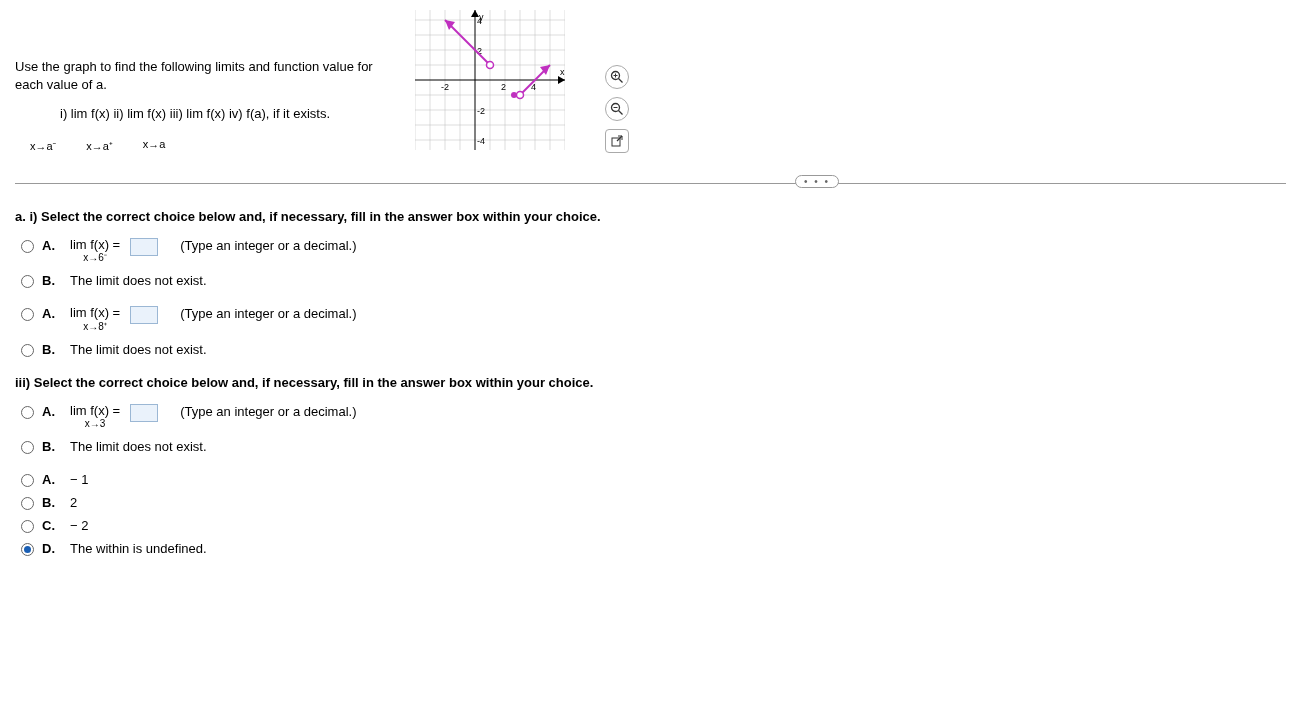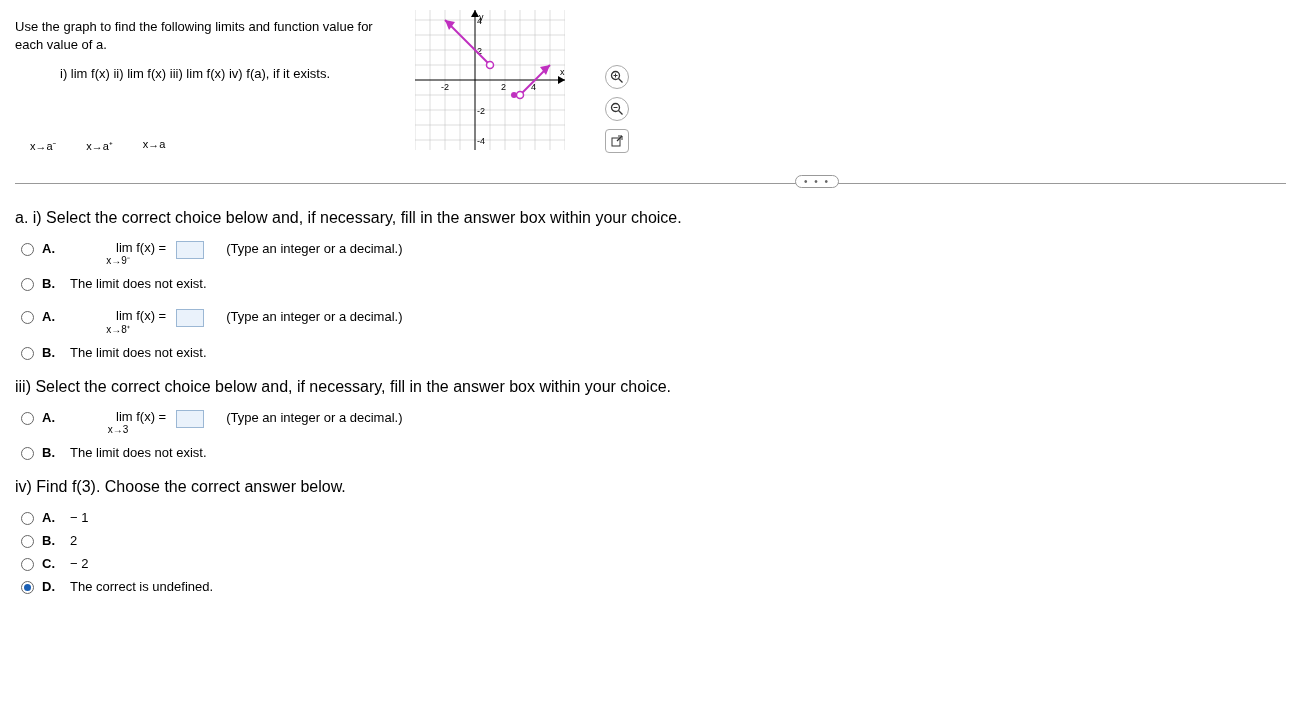--- a/index.html
+++ b/index.html
@@ -1,41 +1,41 @@
 <!DOCTYPE html>
 <html><head>
   <meta charset="utf-8">
   <style>
     * { box-sizing: border-box; margin: 0; padding: 0; }
     body { font-family: Arial, sans-serif; font-size: 13px; color: #000; padding: 10px 15px; }
     .question-area { display: flex; gap: 20px; align-items: flex-end; }
     .text-block { flex: 0 0 380px; }
     .intro { margin-bottom: 12px; line-height: 1.4; }
-    .parts-line { margin-bottom: 25px; padding-left: 45px; }
+    .parts-line { margin-bottom: 17px; padding-left: 45px; }
     .lim-row { display: flex; gap: 30px; margin-left: 15px; font-size: 11px; }
-    .lim-item { display: inline-block; margin-top: 32px; }
+    .lim-item { display: inline-block; }
     .sub-line { margin-top: 18px; }
     .graph-wrap { position: relative; flex: 0 0 160px; }
     .graph { border: 0; }
     .tools { display: flex; flex-direction: column; gap: 8px; margin-left: 10px; }
     .tool-btn { width: 24px; height: 24px; border: 1px solid #aaa; border-radius: 50%; background: #fff; display: flex; align-items: center; justify-content: center; cursor: pointer; font-size: 13px; }
     .tool-btn.square { border-radius: 4px; }
     .divider-wrap { position: relative; margin: 30px 0 25px; }
     .hr-line { border: none; border-top: 1px solid #999; }
     .more-pill { position: absolute; top: -8px; left: 780px; background: #fff; border: 1px solid #999; border-radius: 8px; padding: 0 8px; font-size: 10px; letter-spacing: 2px; color: #666; cursor: pointer; }
     .answers { margin-left: 0; }
-    .q-header { margin-bottom: 14px; font-size: 16px; }
+    .q-header { margin-bottom: 14px; font-size: 13px; font-weight: bold; }
     .choice-group { margin-bottom: 18px; }
     .choice-row { display: flex; align-items: flex-start; gap: 8px; margin-bottom: 10px; margin-left: 6px; }
     .radio { width: 13px; height: 13px; border: 1px solid #666; border-radius: 50%; margin-top: 2px; flex-shrink: 0; cursor: pointer; display:flex; align-items:center; justify-content:center;}
     .radio.selected::after { content:""; width:7px; height:7px; background:#1a5fb4; border-radius:50%; display:block;}
     .choice-label { font-weight: bold; width: 20px; flex-shrink: 0; }
     .choice-content { display: flex; align-items: flex-start; gap: 6px; }
     .lim-expr { display: inline-block; text-align: center; line-height: 1.1; }
-    .lim-top { display:block;margin-left:46px; }
+    .lim-top { display:block; }
     .lim-bot { display:block; font-size: 10px; }
     .answer-box { width: 28px; height: 18px; border: 1px solid #9bb7d4; background: #eaf2fb; display:inline-block; vertical-align: middle; margin: 0 4px; }
     .hint { margin-left: 12px; }
     .simple-choice { margin-left: 6px; margin-bottom: 8px; display:flex; align-items:center; gap:8px;}
     svg text { font-size: 9px; font-family: Arial; }
   </style>
 </head>
 <body>
 
 <div class="question-area">
@@ -127,21 +127,21 @@
 
 <div class="answers">
   <p class="q-header">a. i) Select the correct choice below and, if necessary, fill in the answer box within your choice.</p>
   <div class="choice-group">
     <div class="choice-row">
       <div class="radio"></div>
       <span class="choice-label">A.</span>
       <div class="choice-content">
         <span class="lim-expr">
           <span class="lim-top">lim  f(x) =</span>
-          <span class="lim-bot">x→9⁻</span>
+          <span class="lim-bot">x→6⁻</span>
         </span>
         <span class="answer-box"></span>
         <span class="hint">(Type an integer or a decimal.)</span>
       </div>
     </div>
     <div class="choice-row">
       <div class="radio"></div>
       <span class="choice-label">B.</span>
       <span>The limit does not exist.</span>
     </div>
@@ -181,36 +181,35 @@
         <span class="hint">(Type an integer or a decimal.)</span>
       </div>
     </div>
     <div class="choice-row">
       <div class="radio"></div>
       <span class="choice-label">B.</span>
       <span>The limit does not exist.</span>
     </div>
   </div>
 
-  <p class="q-header">iv) Find f(3). Choose the correct answer below.</p>
   <div class="choice-group">
     <div class="simple-choice">
       <div class="radio"></div>
       <span class="choice-label">A.</span>
       <span>− 1</span>
     </div>
     <div class="simple-choice">
       <div class="radio"></div>
       <span class="choice-label">B.</span>
       <span>2</span>
     </div>
     <div class="simple-choice">
       <div class="radio"></div>
       <span class="choice-label">C.</span>
       <span>− 2</span>
     </div>
     <div class="simple-choice">
       <div class="radio selected"></div>
       <span class="choice-label">D.</span>
-      <span>The correct is undefined.</span>
+      <span>The within is undefined.</span>
     </div>
   </div>
 </div>
 
 </body></html>

